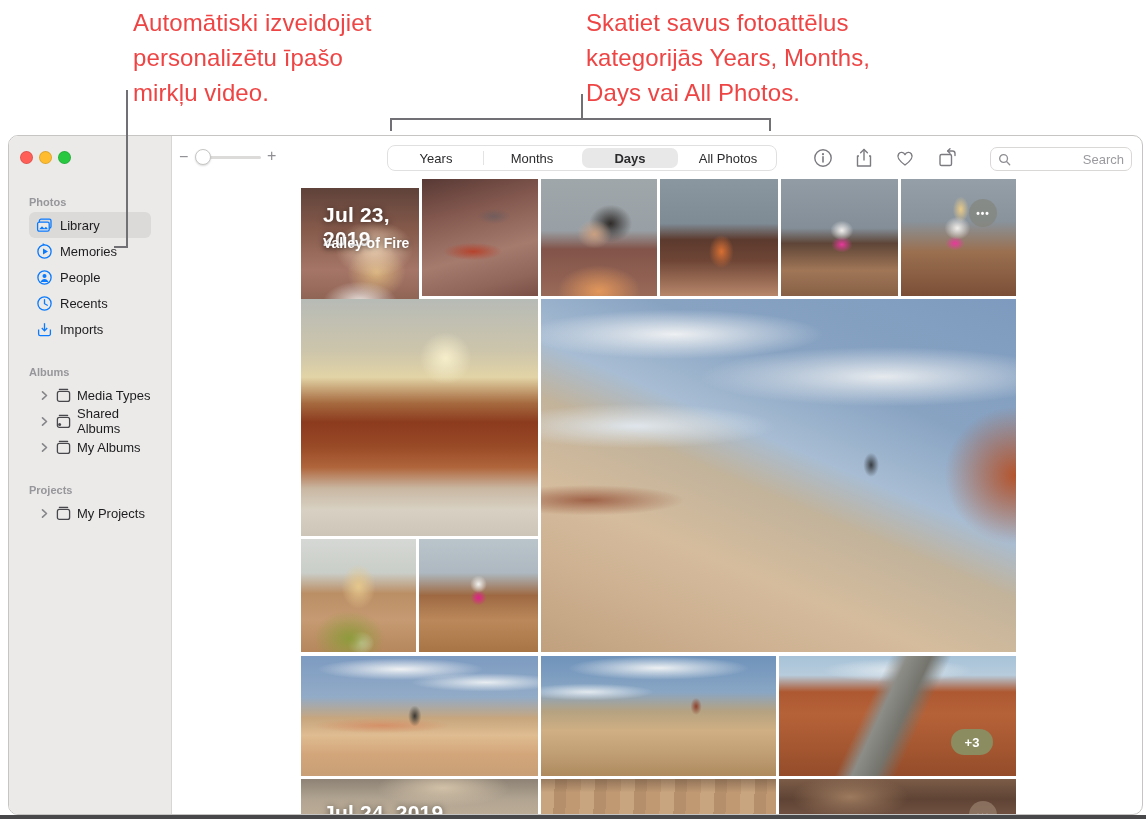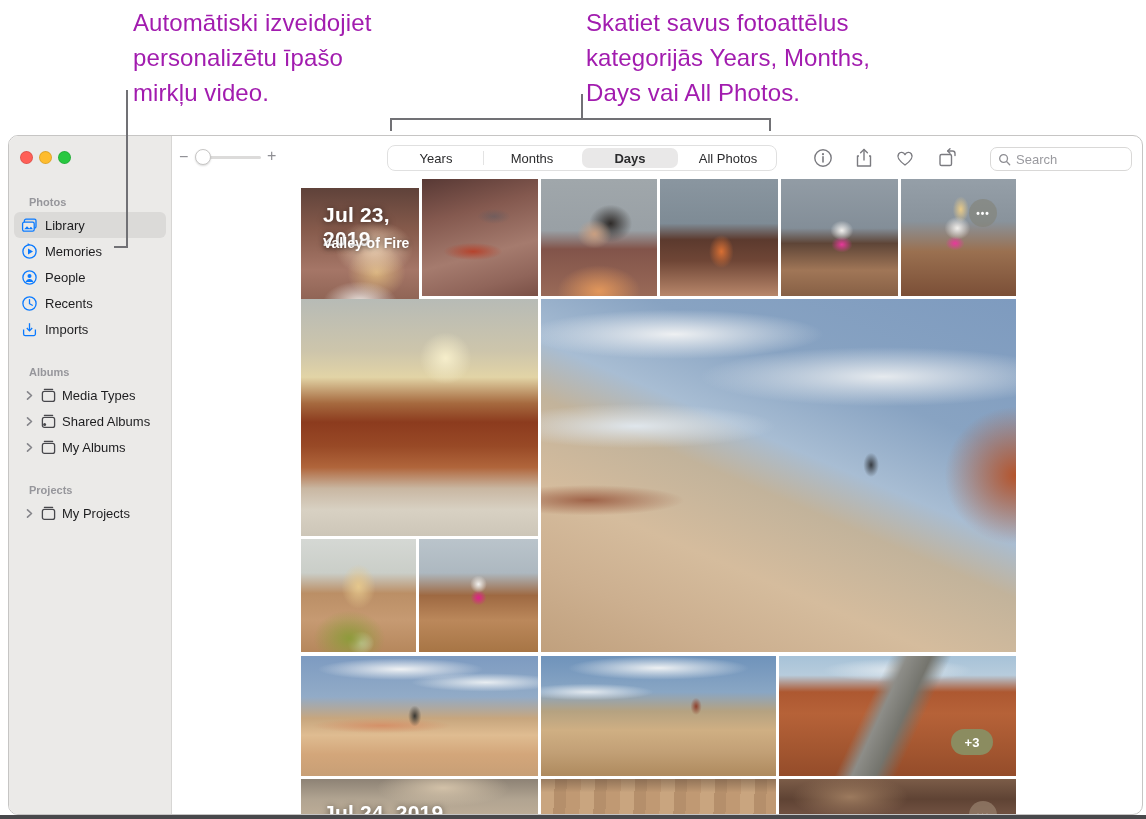--- a/index.html
+++ b/index.html
@@ -1,41 +1,41 @@
 <!DOCTYPE html>
 <html><head>
 <meta charset="utf-8">
 <style>
   * { margin:0; padding:0; box-sizing:border-box; }
   html,body { background:#fff; }
   body { font-family:"Liberation Sans","DejaVu Sans",sans-serif; -webkit-font-smoothing:antialiased; }
   .page { position:relative; width:1146px; height:819px; background:#fff; overflow:hidden; }
 
   
-  .note { position:absolute; font-size:24px; line-height:35px; color:#a21caf; white-space:pre-line; letter-spacing:.1px; }
+  .note { position:absolute; font-size:24px; line-height:35px; color:#ef4444; white-space:pre-line; letter-spacing:.1px; }
   .note1 { left:133px; top:5px; width:340px; }
   .note2 { left:586px; top:5px; width:360px; }
   .callout { position:absolute; background:#717175; z-index:30; }
 
   
   .window { position:absolute; left:8px; top:135px; width:1135px; height:680px;
             background:#fff; border:1px solid #c6c5c4; border-radius:10px; overflow:hidden; z-index:10; }
   .bottom-edge { position:absolute; left:0; top:815px; width:1146px; height:4px; background:#48484b; z-index:20; }
 
   
   .sidebar { position:absolute; left:0; top:0; width:163px; height:100%;
              background:#ebeae8; border-right:1px solid #d7d6d4; padding-top:56px; }
   .tl { position:absolute; width:13px; height:13px; border-radius:50%; top:15px; border:1px solid rgba(0,0,0,.12); }
   .tl.close { left:11px; background:#ff5f57; }
   .tl.min   { left:30px; background:#febc2e; }
   .tl.zoom  { left:49px; background:#28c840; }
   .sec-title { height:20px; padding-left:20px; display:flex; align-items:center;
                font-size:11px; font-weight:700; color:#96969b; }
   .sec-title.mt { margin-top:20px; }
-  .side-item { height:26px; margin:0 5px; padding-left:7px; border-radius:6px;
+  .side-item { height:26px; margin:0 20px; padding-left:7px; border-radius:6px;
                display:flex; align-items:center; gap:7px; font-size:13px; color:#1d1d1f; cursor:default; }
   .side-item.selected { background:#dbdad8; }
   .side-item .ic { width:17px; height:17px; flex:0 0 17px; color:#0a7aff; display:flex; align-items:center; justify-content:center; }
   .side-item .ic.gray { color:#48484c; }
   .side-item .chev { width:11px; height:11px; flex:0 0 11px; color:#85858a; margin-left:-1px; }
   .side-item.tree { padding-left:11px; gap:5px; }
 
   
   .zoomctl { position:absolute; color:#8e8e93; }
   .zo { left:170px; top:12px; font-size:16px; }
@@ -47,21 +47,21 @@
                border:1px solid #e0e0e0; border-radius:8px; display:flex; }
   .seg { flex:1; display:flex; align-items:center; justify-content:center;
          font-size:13px; color:#2b2b2d; position:relative; border-radius:7px; }
   .seg.divider::after { content:""; position:absolute; right:0; top:5px; bottom:5px; width:1px; background:#e3e3e3; }
   .seg.selected { background:#e9e8e8; margin:2px; font-weight:700; }
   .tbicon { position:absolute; top:11px; width:22px; height:22px; color:#7b7b80; }
   .searchbox { position:absolute; left:981px; top:11px; width:142px; height:24px; background:#fff;
                border:1px solid #d9d8d7; border-radius:7px; display:flex; align-items:center; padding:0 7px; gap:5px; }
   .searchbox svg { width:13px; height:13px; color:#8e8e93; flex:0 0 13px; }
   .searchbox input { border:0; outline:0; width:100%; font-size:13px; color:#ec4899; background:transparent;
-                     font-family:"Liberation Sans","DejaVu Sans",sans-serif; }
+                     font-family:"Liberation Sans","DejaVu Sans",sans-serif;text-align:right; }
   .searchbox input::placeholder { color:#9a9a9f; }
 
   
   .ph { position:absolute; background-size:cover; }
   .ph1 { background:
     radial-gradient(ellipse 55% 40% at 62% 52%, rgba(236,209,180,.95) 0%, rgba(236,209,180,0) 60%),
     radial-gradient(ellipse 45% 26% at 50% 98%, rgba(242,240,237,.95) 0%, rgba(242,240,237,0) 70%),
     radial-gradient(ellipse 38% 34% at 64% 72%, rgba(222,185,126,.9) 0%, rgba(222,185,126,0) 65%),
     linear-gradient(180deg,#5f423a 0%,#855a4b 35%,#a57667 70%,#8c6152 100%); }
   .ph2 { background:

